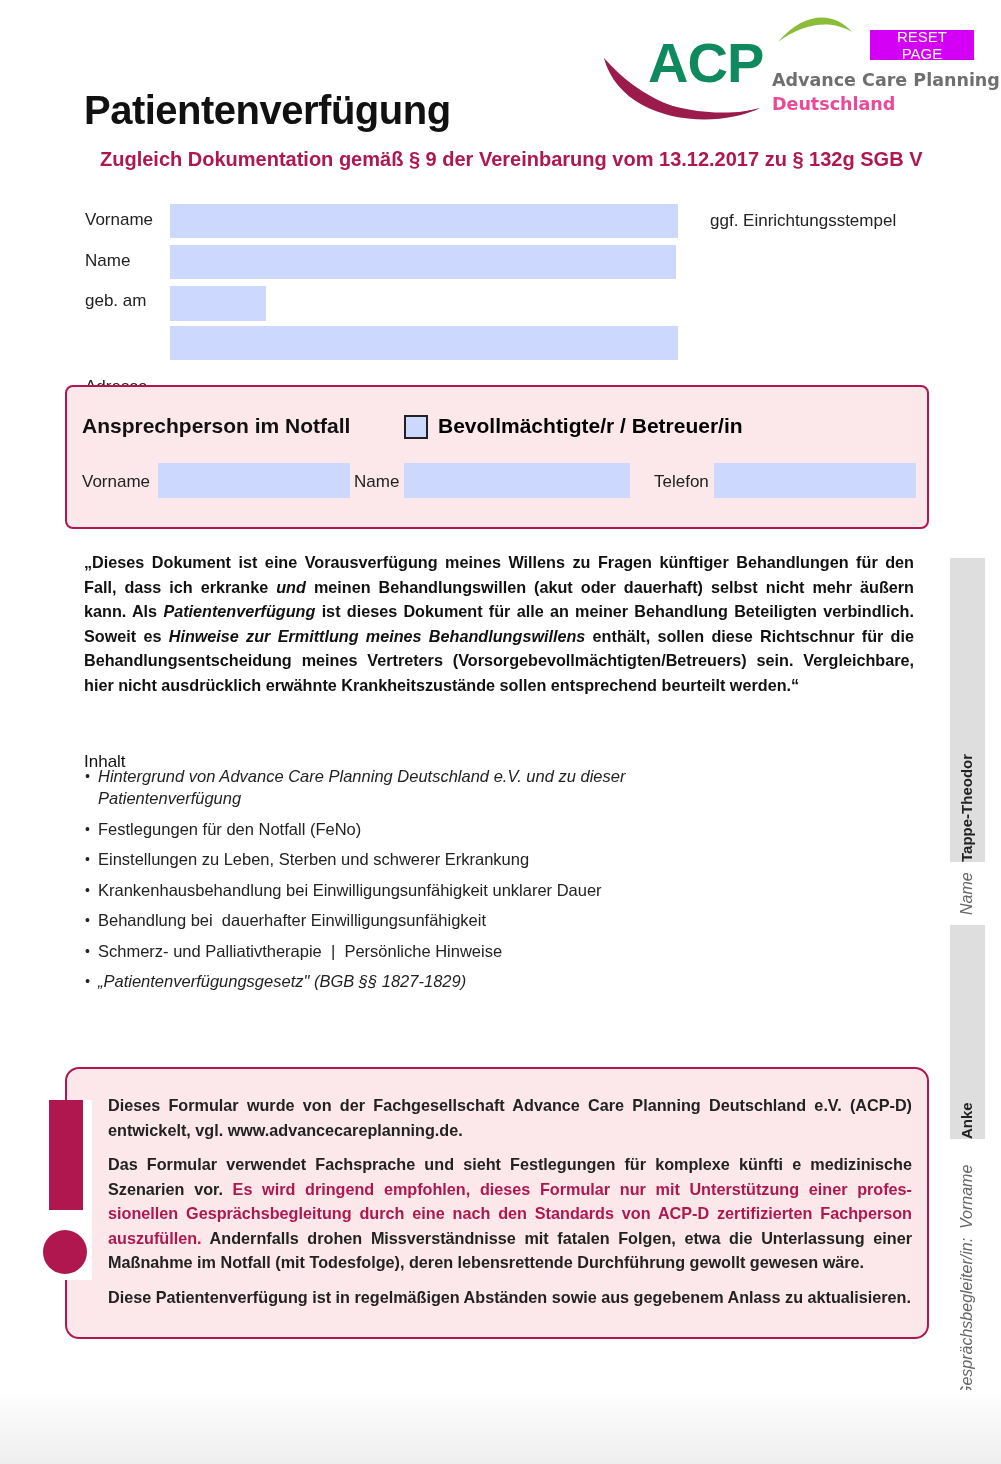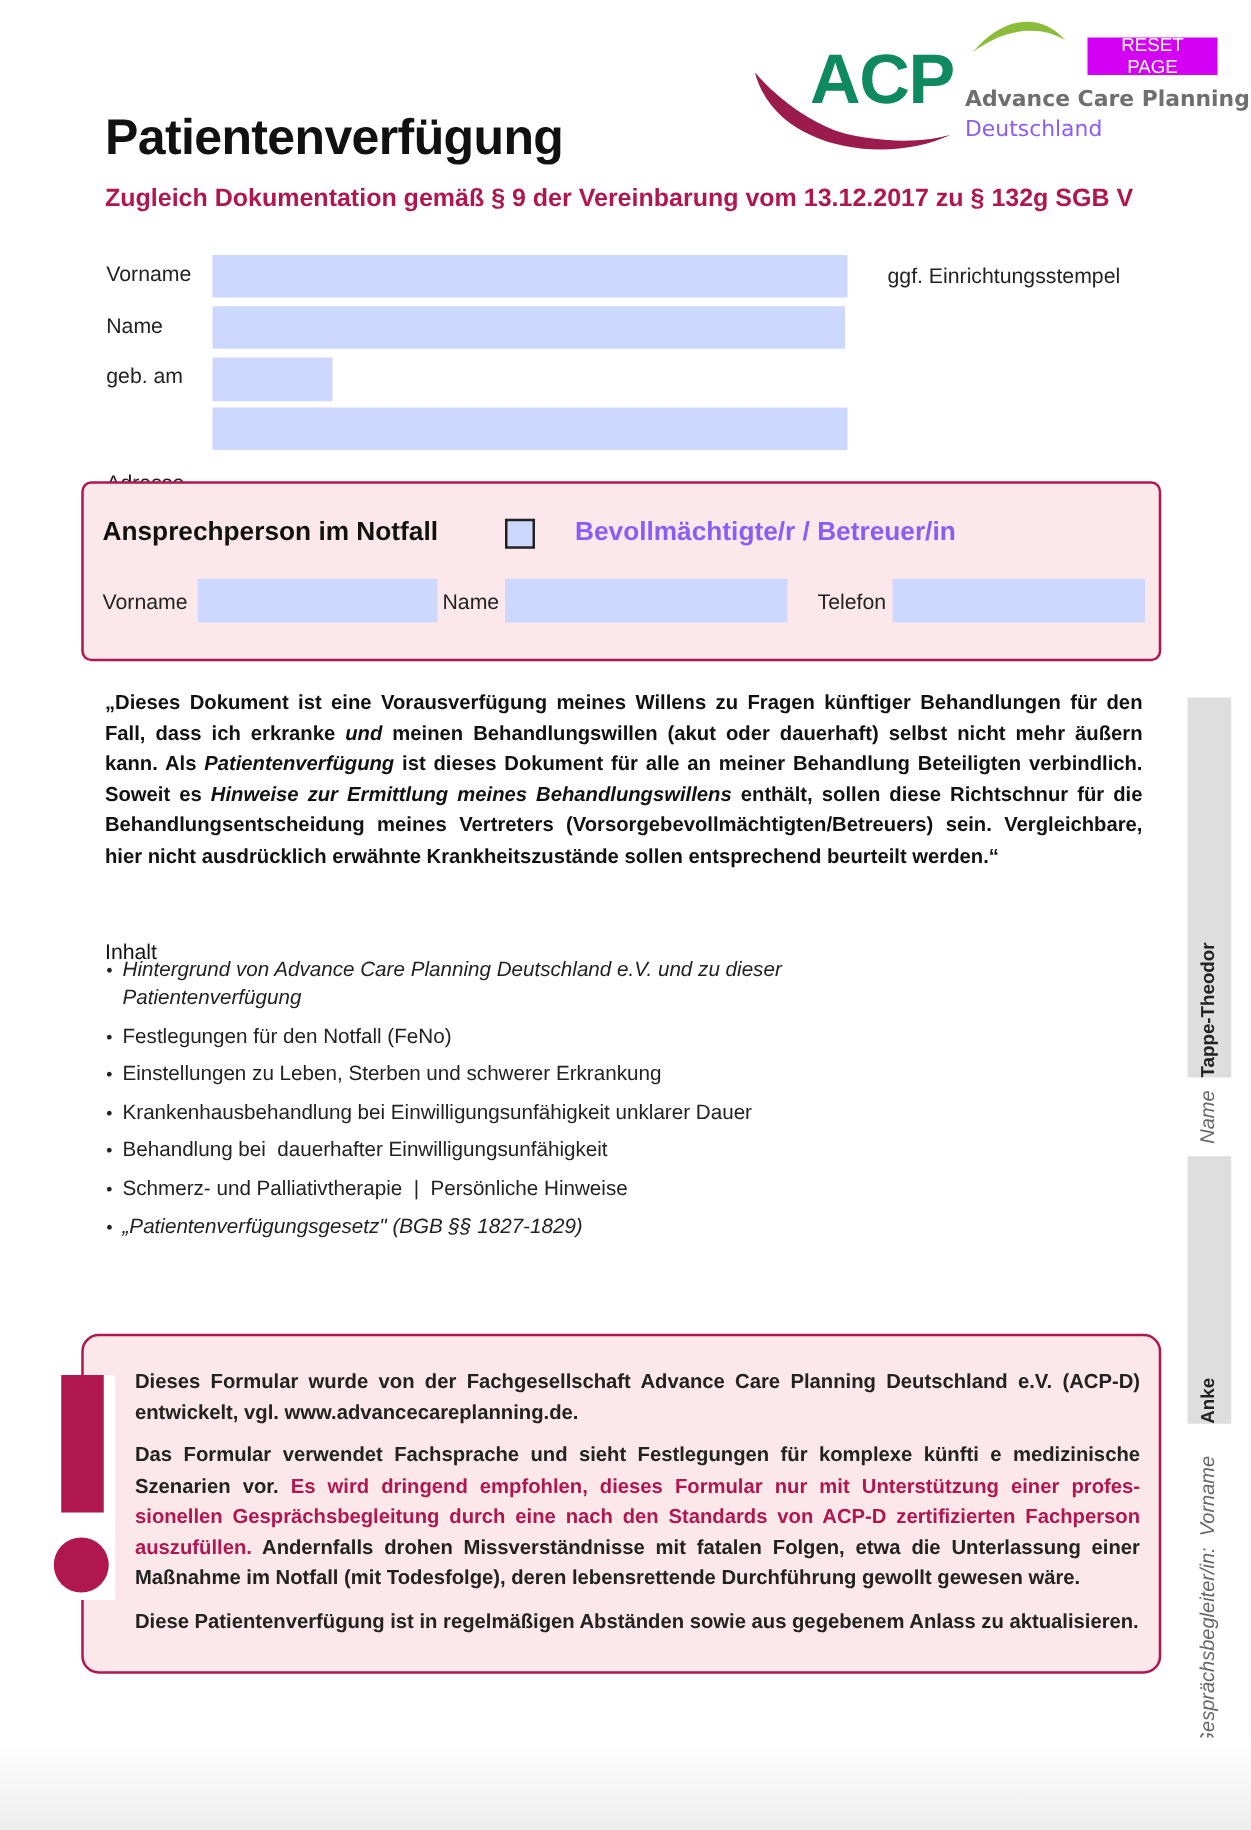--- a/index.html
+++ b/index.html
@@ -9,43 +9,43 @@
     font-family: "Liberation Sans", sans-serif;
     color: #1a1a1a;
   }
   .abs { position: absolute; }
 
   
   #logo { left: 600px; top: 10px; width: 380px; height: 120px; text-align: right; }
   #logo svg { position: absolute; left: 0; top: 0; }
   .logo-acp { position: absolute; left: 48px; top: 20px; font-family: "Liberation Sans", sans-serif; font-weight: bold; font-size: 56px; color: #0f8a5f; letter-spacing: -1px; }
   .logo-line1 { position: absolute; left: 172px; top: 60px; font-family: "DejaVu Sans", sans-serif; font-weight: bold; font-size: 17.5px; color: #6f6f6f; white-space: nowrap; }
-  .logo-line2 { position: absolute; left: 172px; top: 84px; font-family: "DejaVu Sans", sans-serif; font-weight: normal; font-size: 17.5px; color: #8b5cf6; white-space: nowrap; }
+  .logo-line2 { position: absolute; left: 172px; top: 84px; font-family: "DejaVu Sans", sans-serif; font-weight: bold; font-size: 17.5px; color: #ec4899; white-space: nowrap; }
 
   #reset-btn {
     left: 870px; top: 30px; width: 104px; height: 30px;
     background: #d400f5; color: #fff; border: none;
     font-family: "Liberation Sans", sans-serif; font-size: 15px;
     display: flex; align-items: center; justify-content: center; cursor: pointer;
   }
 
   #title { left: 84px; top: 88px; font-size: 40px; font-weight: bold; color: #111; letter-spacing: -0.5px; }
-  #subtitle { left: 84px; top: 148px; font-size: 20px; font-weight: bold; color: #b0174f; white-space: nowrap; }
+  #subtitle { left: 100px; top: 148px; font-size: 20px; font-weight: bold; color: #b0174f; white-space: nowrap; }
 
   .lbl { font-size: 17px; color: #222; }
   .field { background: #cdd8ff; border: none; }
 
   
   #contact-box {
     left: 65px; top: 385px; width: 860px; height: 140px;
     border: 2px solid #b0174f; border-radius: 8px; background: #fce8eb;
   }
   #contact-title { left: 82px; top: 414px; font-size: 21px; font-weight: bold; color: #111; }
   #contact-check { left: 404px; top: 415px; width: 24px; height: 24px; background: #cdd8ff; border: 2px solid #222; box-sizing: border-box; cursor: pointer; }
-  #contact-check-label { left: 438px; top: 414px; font-size: 21px; font-weight: bold; color: #8b5cf6; margin-left: 22px; }
+  #contact-check-label { left: 438px; top: 414px; font-size: 21px; font-weight: bold; color: #000000; }
 
   
   #quote { left: 84px; top: 550px; width: 830px; font-size: 16.2px; font-weight: bold; line-height: 24.6px; color: #111; text-align: justify; }
   #quote i { font-style: italic; }
 
   #toc-heading { left: 84px; top: 752px; font-size: 17px; font-weight: normal; color: #111; }
   #toc { left: 84px; top: 764px; width: 620px; margin: 1px; padding: 0; list-style: none; }
   #toc li { position: relative; padding-left: 13px; font-size: 16.5px; color: #222; line-height: 22px; margin-bottom: 8.5px; }
   #toc li::before { content: "•"; position: absolute; left: 0; top: 0; font-size: 14px; }
   #toc li.it { font-style: italic; }

